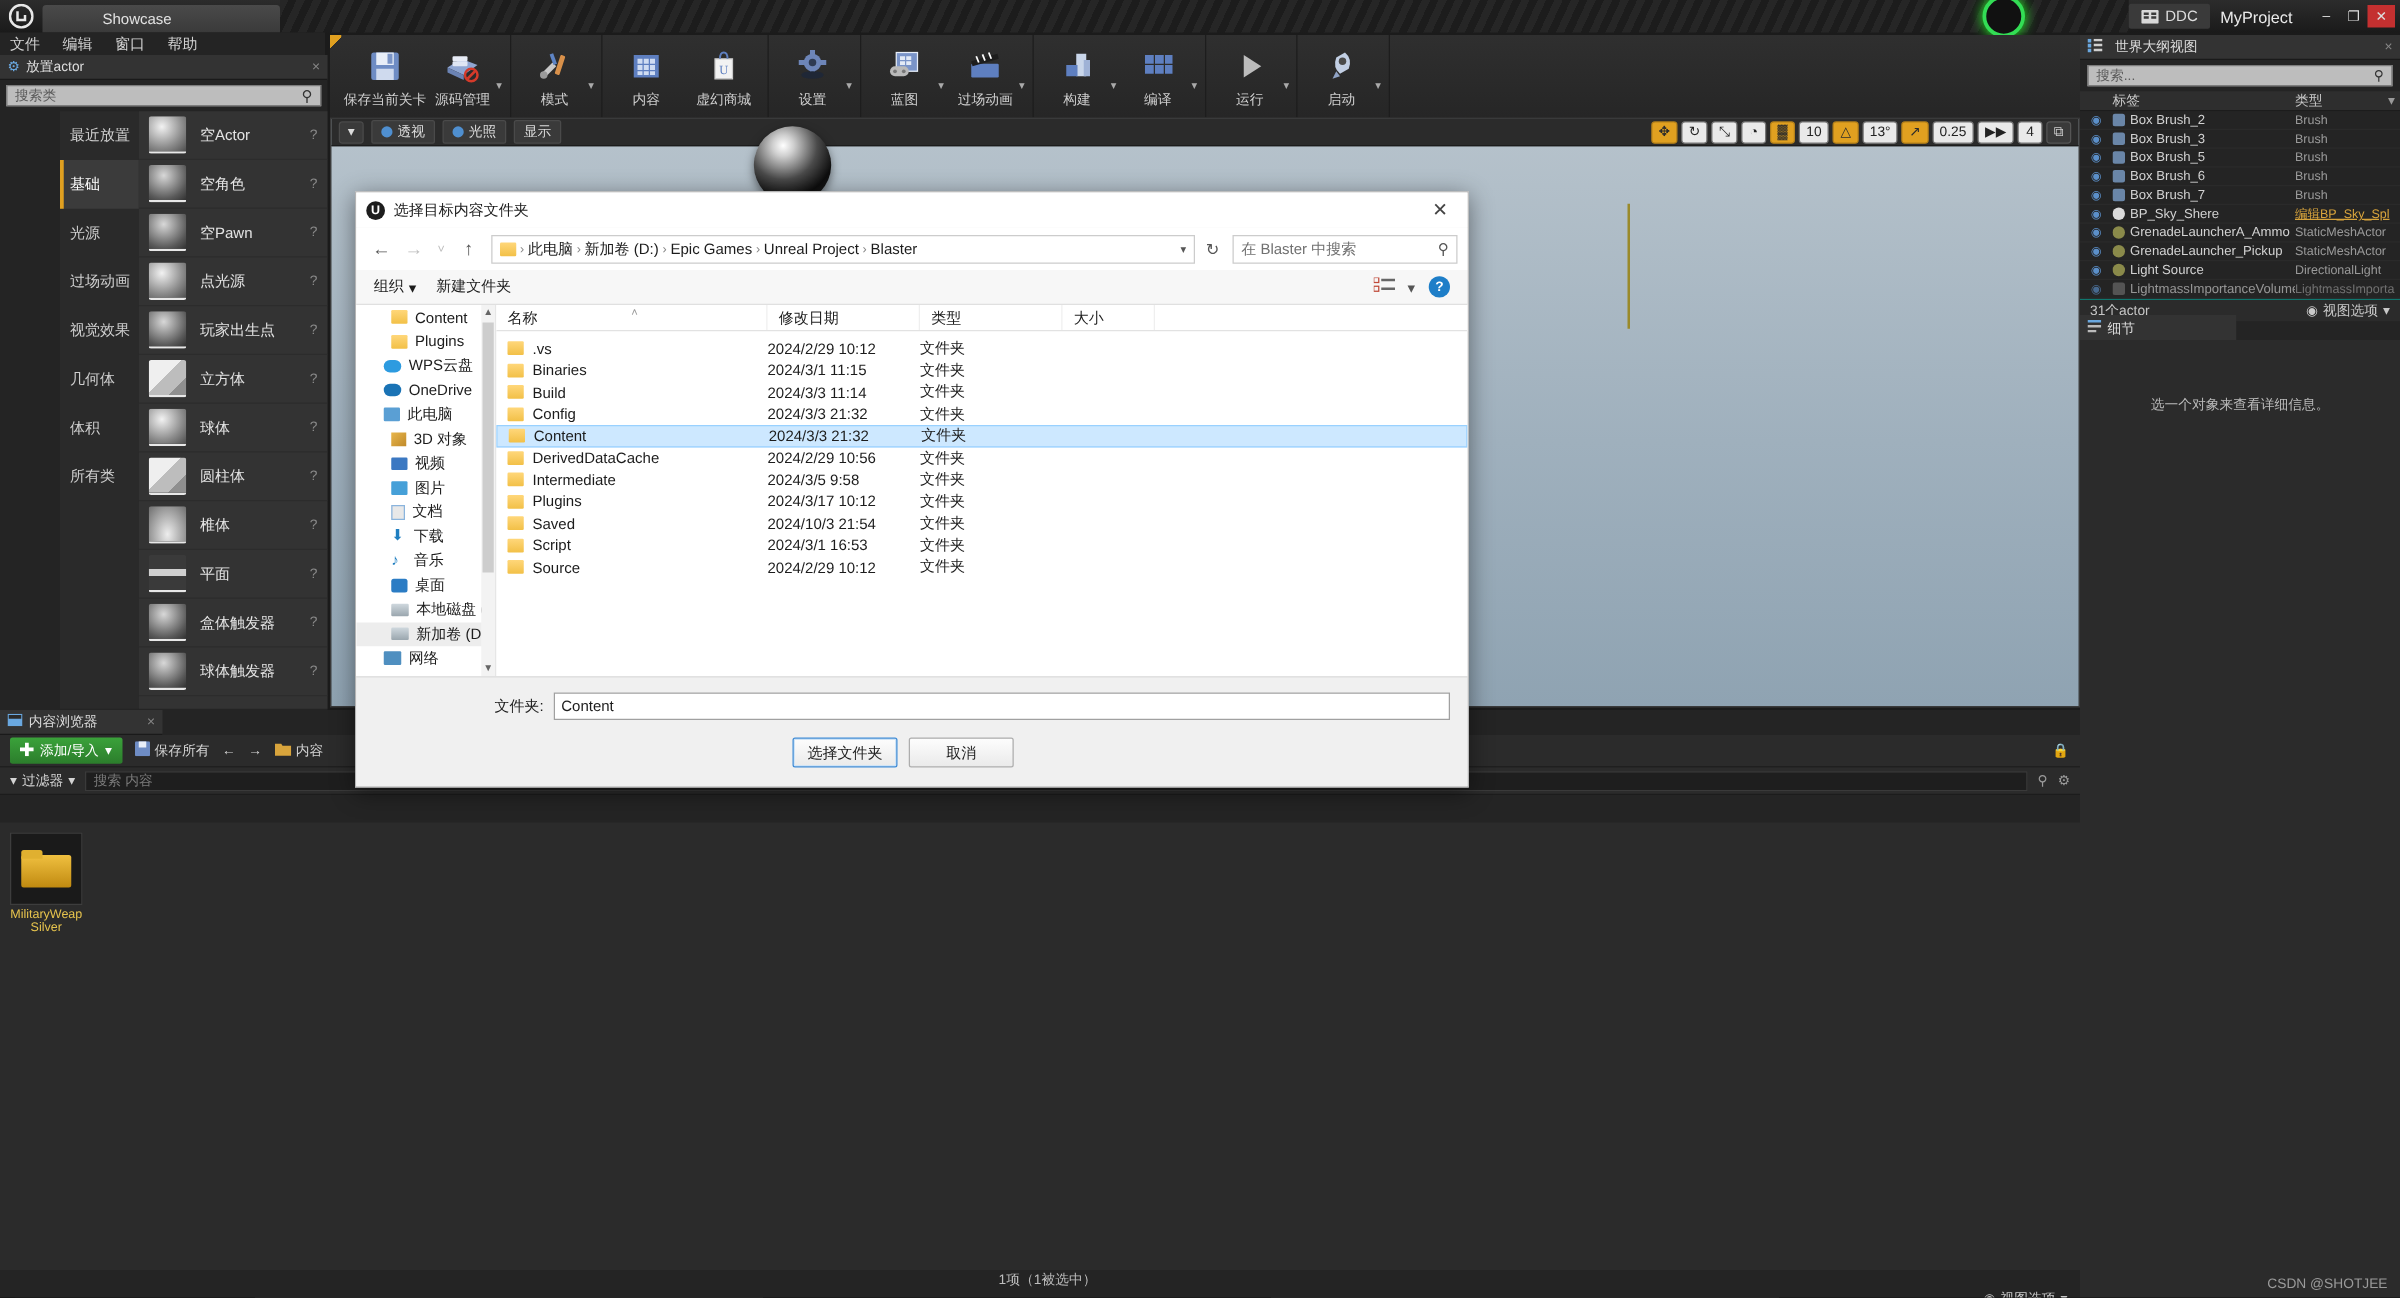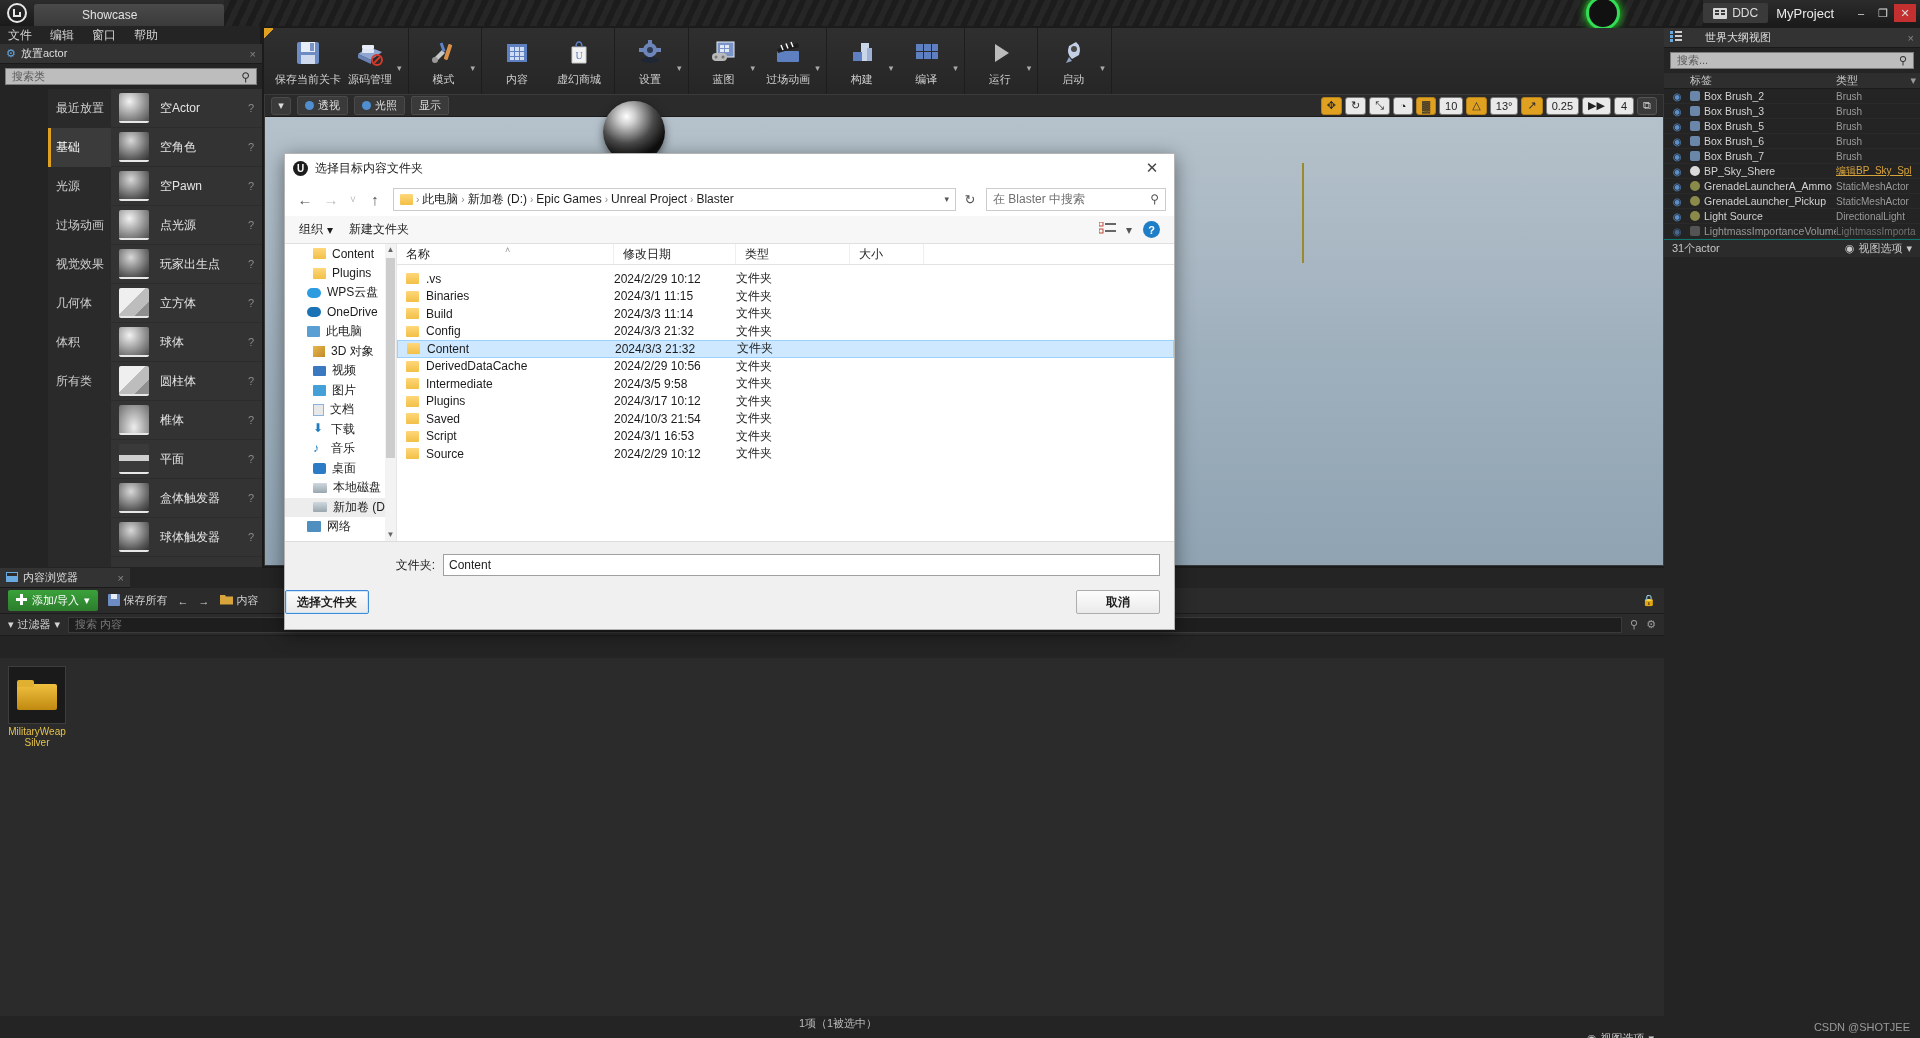--- a/index.html
+++ b/index.html
@@ -182,21 +182,21 @@
   .asset-label { color: #e6c34d; font-size: 10px; text-align: center; line-height: 11px; margin-top: 2px; }
   .cb-status {
     position: absolute; left: 12px; right: 0; bottom: 0; height: 22px; background: #242424;
     display: flex; align-items: center; padding: 0 10px; color: #bdbdbd; font-size: 11px; flex-direction: column;
   }
   .view-opts { margin-left: auto; display: flex; align-items: center; gap: 4px; color: #c9c9c9; font-size: 11px; }
 
   
   .right-panel { position: absolute; right: 0; top: 28px; width: 256px; bottom: 0; background: #242424; }
   .rp-tab {
-    height: 20px; background: #333; display: flex; align-items: center; gap: 23px; padding: 0 6px;
+    height: 20px; background: #333; display: flex; align-items: center; gap: 10px; padding: 0 6px;
     color: #ddd; font-size: 11px; border-bottom: 1px solid #1a1a1a;
   }
   .rp-search {
     margin: 4px 6px; height: 17px; background: #bdbdbd; border: 1px solid #7c7c7c;
     display: flex; align-items: center; padding: 0 6px; color: #5a5a5a; font-size: 11px;
   }
   .ol-head {
     height: 16px; background: #2e2e2e; display: flex; align-items: center;
     color: #c8c8c8; font-size: 11px; border-bottom: 1px solid #1c1c1c;
   }
@@ -315,21 +315,21 @@
   .frow .c-type { width: 114px; }
   .frow .c-size { width: 74px; }
   .ffold { width: 13px; height: 11px; background: linear-gradient(180deg,#ffd77a,#f2c047); border-radius: 1px; flex: none; }
   .dlg-footer { position: absolute; left: 0; right: 0; bottom: 0; height: 88px; background: #f0f0f0; border-top: 1px solid #dcdcdc; }
   .fname-row { display: flex; align-items: center; gap: 8px; padding: 12px 14px 0 0; }
   .fname-lab { width: 150px; text-align: right; color: #1c1c1c; font-size: 12px; }
   .fname-input {
     flex: 1; height: 22px; background: #fff; border: 1px solid #a0a0a0;
     display: flex; align-items: center; padding: 0 5px; color: #1c1c1c; font-size: 12px;
   }
-  .btn-row { display: flex; justify-content: space-between; gap: 9px; padding: 14px 14px 0 0; font-weight: bold; }
+  .btn-row { display: flex; justify-content: center; gap: 9px; padding: 14px 14px 0 0; }
   .dbtn {
     min-width: 84px; height: 24px; font-size: 12px; color: #1c1c1c;
     background: linear-gradient(180deg,#fdfdfd,#eaeaea); border: 1px solid #adadad;
     display: flex; align-items: center; justify-content: center; border-radius: 2px;
   }
   .dbtn.primary { border-color: #3d8ad6; box-shadow: inset 0 0 0 1px #cfe4f7; }
 
   .watermark { position: absolute; right: 10px; bottom: 5px; color: #9a9a9a; font-size: 11px; }
 </style>
 </head>
@@ -817,20 +817,35 @@
 
     <div class="ol-status">
       <span>31个actor</span>
       <span class="view-opts">
         <span>◉</span>
         <span>视图选项</span>
         <span>▾</span>
       </span>
     </div>
 
+    <div style="position:absolute; left:0; right:0; top:224px; bottom:0;">
+      <div class="details-tab">
+        <span>
+          <svg width="11" height="10" viewBox="0 0 11 10">
+              <rect x="0" y="0" width="11" height="2" fill="#6aa8e0"></rect>
+              <rect x="0" y="4" width="11" height="2" fill="#bbb"></rect>
+              <rect x="0" y="8" width="7" height="2" fill="#bbb"></rect>
+            </svg>
+        </span>
+        <span>细节</span>
+      </div>
+      <div style="position:absolute; left:0; right:0; top:20px; bottom:0; background:#2b2b2b; display:flex; justify-content:center; padding-top:44px;">
+        <span class="details-msg">选一个对象来查看详细信息。</span>
+      </div>
+    </div>
   </div>
 
   <div class="content-browser">
     <div class="cb-tab">
       <span>
         <svg width="12" height="10" viewBox="0 0 12 10">
             <rect x="0" y="0" width="12" height="10" fill="#6aa8e0"></rect>
             <rect x="1" y="1" width="10" height="3" fill="#2b2b2b"></rect>
           </svg>
       </span>

